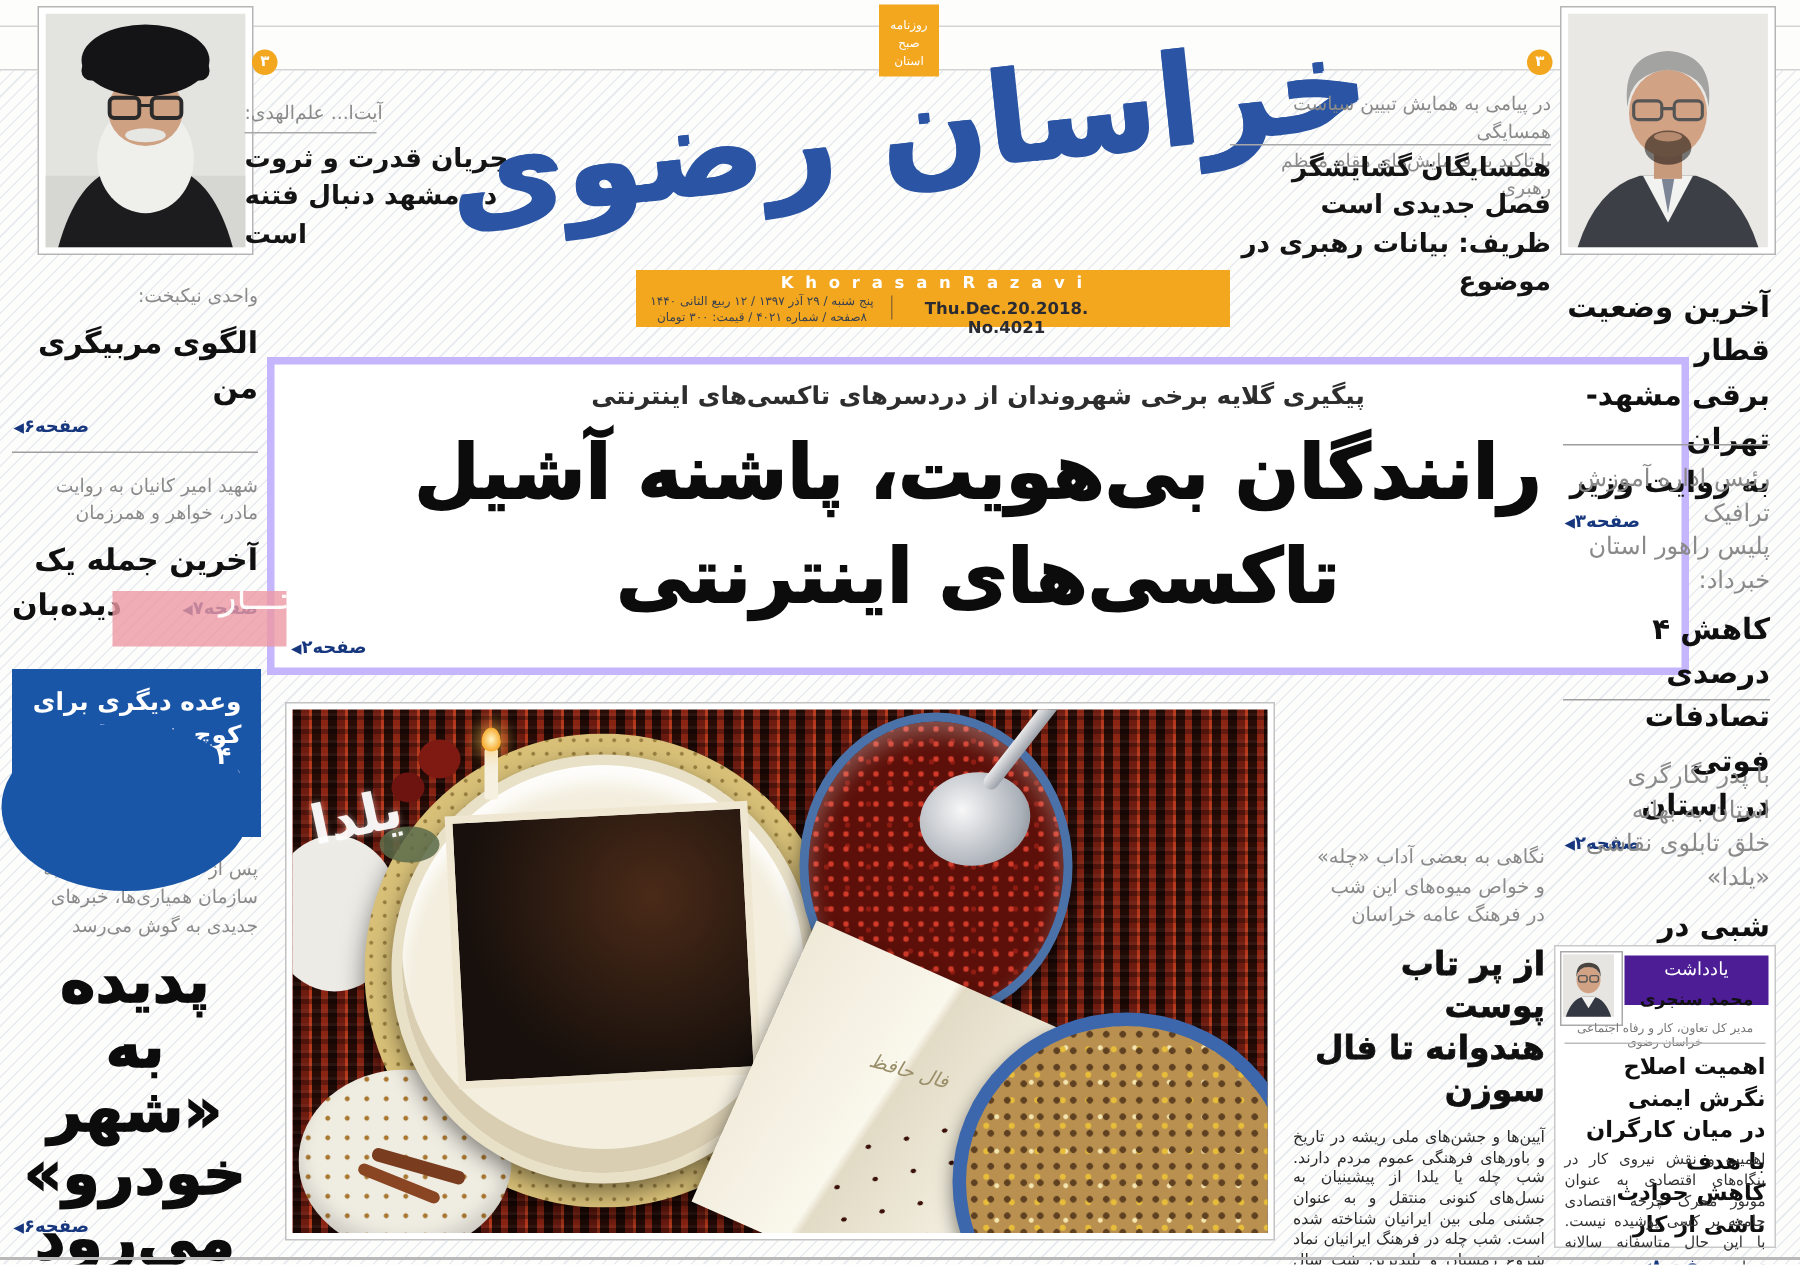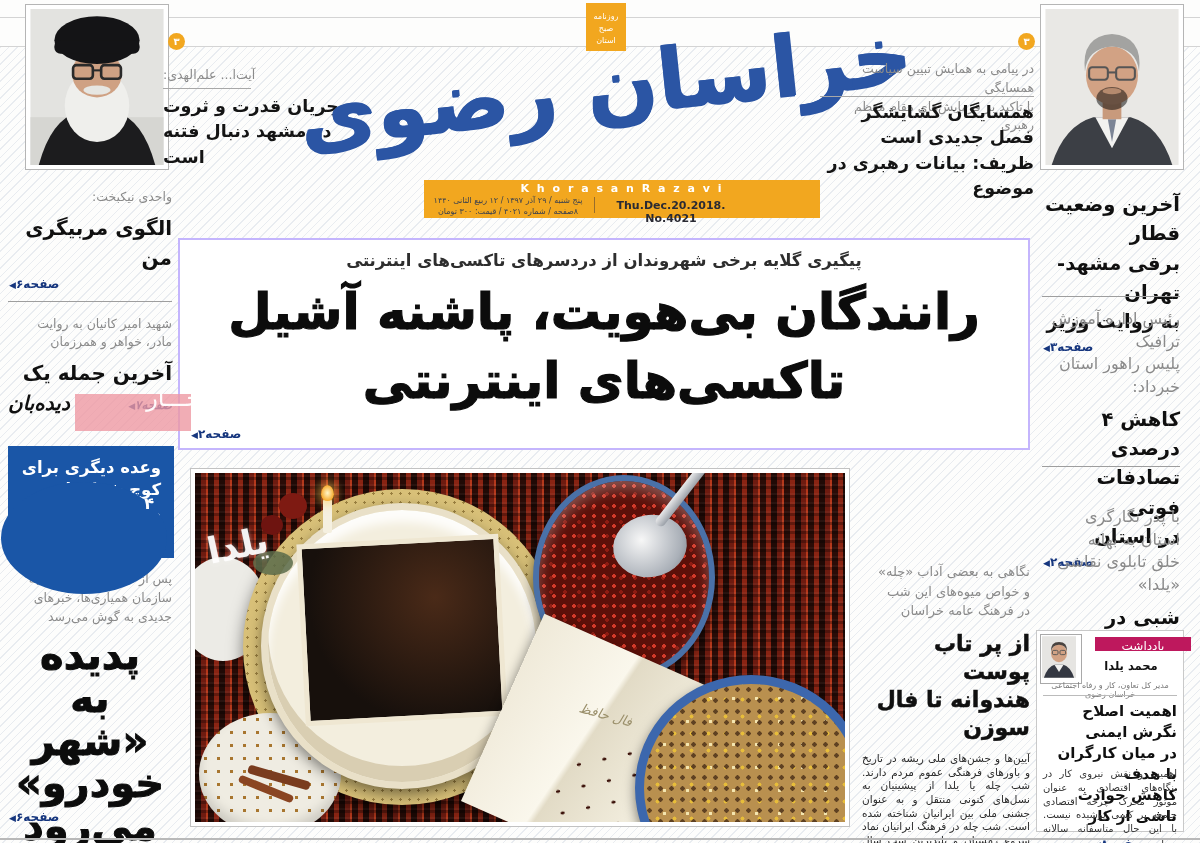--- a/index.html
+++ b/index.html
@@ -44,21 +44,21 @@
   .tr-kicker{position:absolute;left:818px;top:60px;width:216px;text-align:right;}
   .mr-tr{left:820px;top:96px;width:214px;}
   .tr-h{position:absolute;left:818px;top:100px;width:216px;font-size:17.5px;line-height:1.45;text-align:right;}
 
   
   .pref{color:#16367e;font-weight:bold;font-size:12px;direction:rtl;}
   .pref .pref-icon{font-size:9px;color:#16367e;margin-left:1px;}
   .pref.inline{display:inline;}
 
   
-  .leadbox{position:absolute;left:178px;top:238px;width:852px;height:212px;background:#fff;border:2px solid #c4b5fd;box-sizing:border-box;padding-left:44px;}
+  .leadbox{position:absolute;left:178px;top:238px;width:948px;height:212px;background:#fff;border:5px solid #c4b5fd;box-sizing:border-box;padding-left:44px;}
   .lead-kicker{position:absolute;left:0;top:11px;width:100%;text-align:center;direction:rtl;
     font-size:16.5px;font-weight:bold;color:#2e2e2e;}
   .lead-h{position:absolute;left:0;top:38px;width:100%;text-align:center;direction:rtl;color:#0c0c0c;
     font-weight:bold;font-size:50px;line-height:1.38;-webkit-text-stroke:1.2px #0c0c0c;}
   .lead-ref{position:absolute;left:10px;bottom:7px;}
 
   
   .photocard{position:absolute;left:190px;top:468px;width:650px;height:349px;background:#fff;
     border:1px solid #c2c2c2;padding:4px;}
   .kilim{position:relative;width:650px;height:349px;overflow:hidden;
@@ -125,38 +125,38 @@
   .rrail-item .pref{display:block;text-align:left;margin-top:4px;}
   .sep{position:absolute;border-top:1px solid #9e9e9e;}
   .sep.rs1{left:1042px;top:296px;width:138px;}
   .sep.rs2{left:1042px;top:466px;width:138px;}
   .sep.ls1{left:8px;top:301px;width:164px;}
 
   
   .notecard{position:absolute;left:1036px;top:630px;width:148px;height:202px;background:#fff;
     border:1px solid #c9c9c9;box-sizing:border-box;}
   .note-photo{position:absolute;left:3px;top:3px;width:38px;height:46px;border:1px solid #a9a9a9;background:#fff;padding:1px;}
-  .note-bar{position:absolute;left:58px;top:6px;width:96px;height:14px;background:#be185d;color:#fff;
+  .note-bar{position:absolute;left:46px;top:6px;width:96px;height:33px;background:#4c1d95;color:#fff;
     font-size:12px;line-height:18px;text-align:center;direction:rtl;}
   .note-author{position:absolute;left:46px;top:28px;width:96px;text-align:center;font-size:11.5px;
     font-weight:bold;color:#111;direction:rtl;}
   .note-role{position:absolute;left:2px;top:50px;width:142px;text-align:center;font-size:8px;color:#777;direction:rtl;}
   .note-sep{position:absolute;left:6px;top:64px;width:134px;border-top:1px solid #bbb;}
   .note-h{position:absolute;left:6px;top:70px;width:134px;direction:rtl;text-align:right;
     font-size:15px;font-weight:bold;color:#101010;line-height:1.4;}
   .note-body{position:absolute;left:6px;top:136px;width:134px;direction:rtl;font-size:10px;
     line-height:1.38;color:#333;text-align:justify;margin:0;}
 
   
   .lrail-item{position:absolute;left:8px;width:164px;direction:rtl;text-align:right;}
   .l1{top:188px}.l2{top:315px}
   .lrail-item .lh{font-size:20px;line-height:1.5;font-weight:bold;color:#101010;}
   .lrail-item .kicker{font-size:12.5px;line-height:1.45;margin-bottom:7px;}
   .lrail-item .pref{display:block;text-align:left;margin-top:4px;}
-  .l2-lastline{display:flex;flex-direction:row-reverse;justify-content:space-between;align-items:center;font-style:italic;}
+  .l2-lastline{display:flex;flex-direction:row-reverse;justify-content:space-between;align-items:center;}
   .promo{position:absolute;left:8px;top:446px;width:166px;height:112px;background:#1a56a7;box-sizing:border-box;
     padding:11px 13px;direction:rtl;text-align:right;color:#fff;font-weight:bold;font-size:16.5px;line-height:1.36;}
   .l3-kicker{position:absolute;left:8px;top:570px;width:164px;direction:rtl;text-align:right;}
   .l3-h{position:absolute;left:8px;top:634px;width:164px;direction:rtl;text-align:center;
     font-size:40px;font-weight:bold;color:#0c0c0c;line-height:1.07;-webkit-text-stroke:1px #0c0c0c;}
   .l3-ref{position:absolute;left:8px;top:810px;}
 
   
   .watermark{position:absolute;left:75px;top:394px;width:116px;height:37px;background:rgba(238,153,163,.8);
     overflow:hidden;z-index:5;pointer-events:none;}
@@ -337,21 +337,21 @@
         <rect width="36" height="44" fill="#e6e5e2"></rect>
         <path d="M2 44 Q6 32 14 30 L22 30 Q30 32 34 44 Z" fill="#343842"></path>
         <path d="M13 30 L18 38 L23 30 Z" fill="#f1f1ef"></path>
         <ellipse cx="18" cy="18" rx="8.5" ry="9.5" fill="#d2a284"></ellipse>
         <path d="M9.5 16 Q9 6 18 6 Q27 6 26.5 16 Q25 9 18 9 Q11 9 9.5 16 Z" fill="#4a4440"></path>
         <rect x="11" y="15" width="6" height="4.5" rx="1.5" fill="none" stroke="#555" stroke-width="1"></rect>
         <rect x="19" y="15" width="6" height="4.5" rx="1.5" fill="none" stroke="#555" stroke-width="1"></rect>
       </svg>
     </div>
     <div class="note-bar">یادداشت</div>
-    <div class="note-author">محمد یلدا</div>
+    <div class="note-author">محمد سنجری</div>
     <div class="note-role">مدیر کل تعاون، کار و رفاه اجتماعی خراسان رضوی</div>
     <div class="note-sep"></div>
     <div class="note-h">
       <div>اهمیت اصلاح نگرش ایمنی</div>
       <div>در میان کارگران با هدف</div>
       <div>کاهش حوادث ناشی از کار</div>
     </div>
     <p class="note-body">
       <span>اهمیت و نقش نیروی کار در بنگاه‌های اقتصادی به عنوان موتور محرک چرخه اقتصادی جامعه بر کسی پوشیده نیست. با این حال متاسفانه سالانه تعداد...</span>
       <span class="pref inline">

